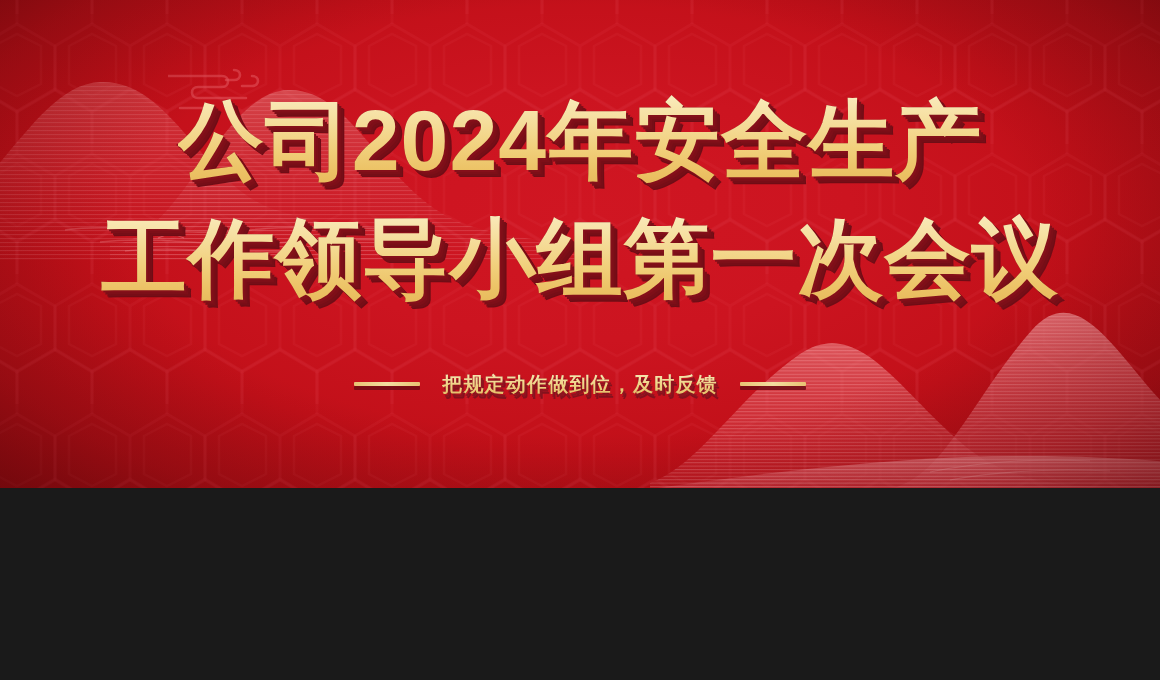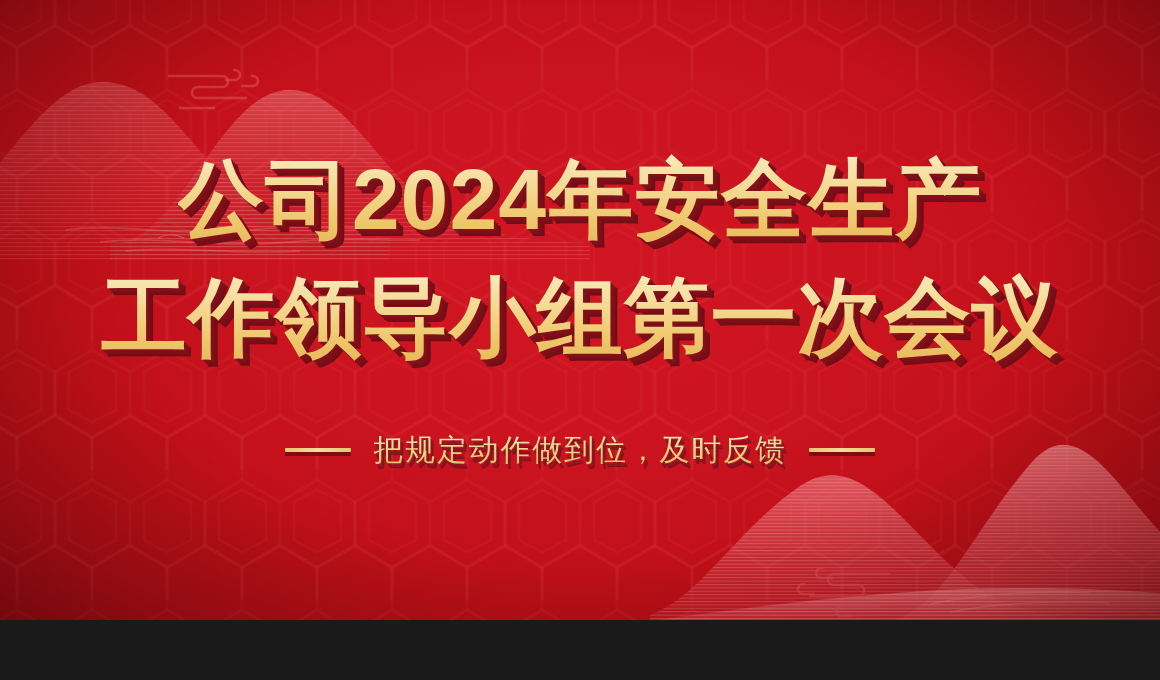--- a/index.html
+++ b/index.html
@@ -3,21 +3,21 @@
 <meta charset="utf-8">
 <style>
   html, body {
     margin: 0;
     padding: 0;
     background: #1a1a1a;
   }
   #poster {
     position: relative;
     width: 1160px;
-    height: 620px;
+    height: 488px;
     overflow: hidden;
     font-family: "Liberation Sans", "DejaVu Sans", sans-serif;
     background: #c4121c;
   }
 
   
   .bg-base {
     position: absolute;
     inset: 0;
     background:
@@ -127,22 +127,22 @@
   }
   .sub-dash {
     width: 66px;
     height: 4px;
     background: linear-gradient(90deg,#e8c373,#f4ddA0,#e8c373);
     box-shadow: 0 4px 0 rgba(110,12,20,0.85);
     border-radius: 1px;
   }
   .subtitle-text {
     position: relative;
-    font-size: 30px;
-    font-weight: 400;
+    font-size: 20px;
+    font-weight: 700;
     letter-spacing: 0.06em;
     white-space: nowrap;
   }
   .subtitle-text .sub-shadow {
     position: absolute;
     left: 0; top: 0; width: 100%;
     color: #8d1420;
     text-shadow: 2px 3px 0 #8d1420, 3px 5px 0 #84121d;
     z-index: 1;
   }

